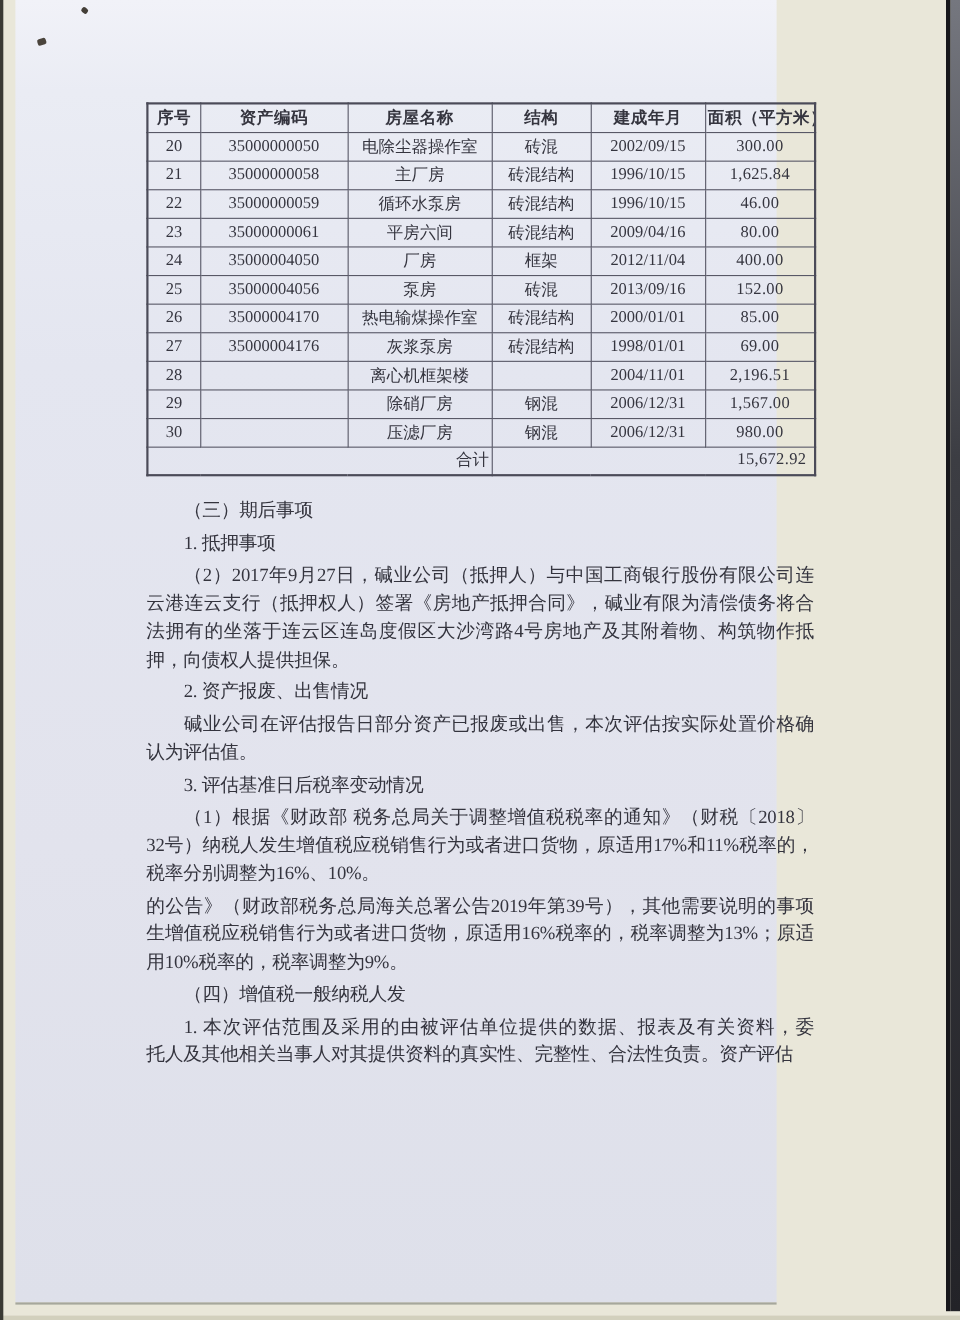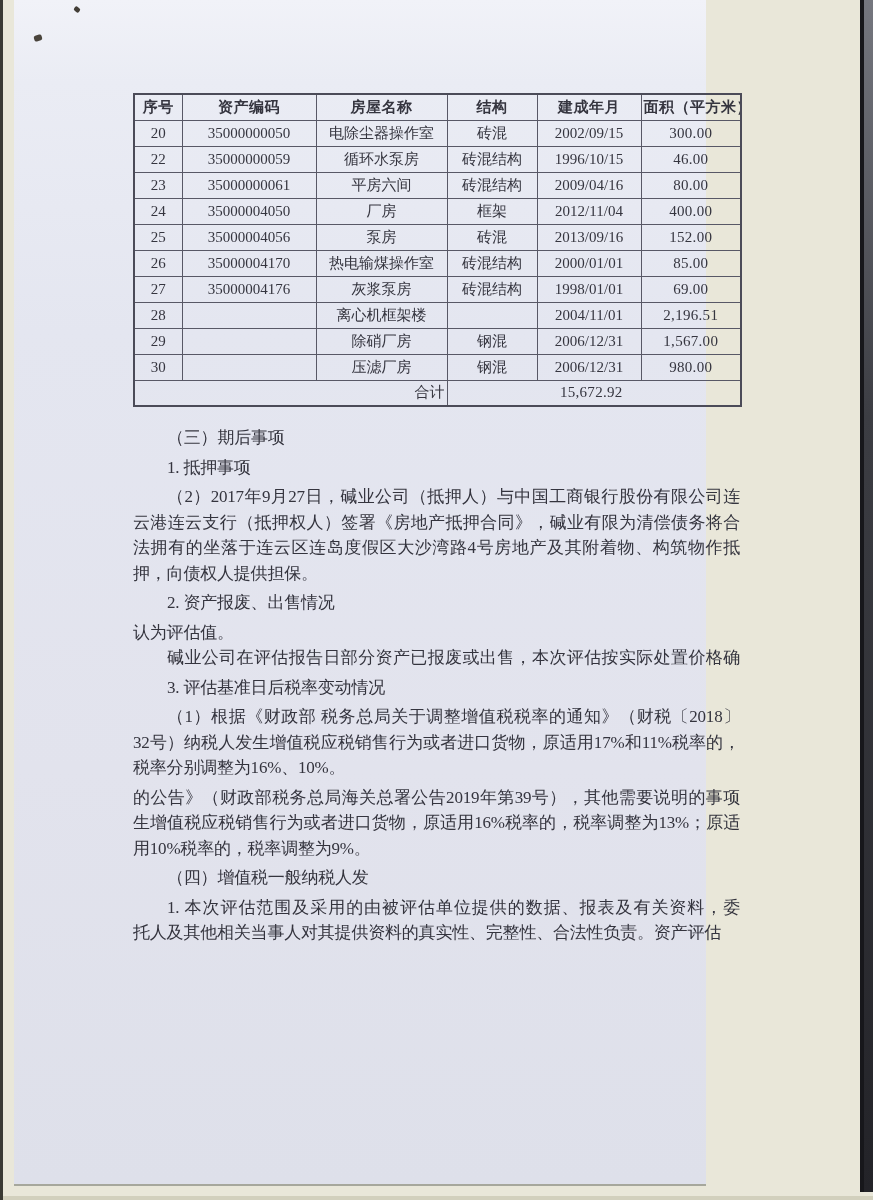--- a/index.html
+++ b/index.html
@@ -48,21 +48,21 @@
     font-size:15px;
     text-align:center;
     padding:0 2px;
     white-space:nowrap;
     overflow:hidden;
     color:#35353f;
   }
   table.assets th { font-weight:bold; letter-spacing:0.5px; }
   table.assets td.cell-area { letter-spacing:0.3px; }
   table.assets tfoot td.total-label { text-align:right; }
-  table.assets tfoot td.total-value { padding-right:7px; letter-spacing:0.3px; }
+  table.assets tfoot td.total-value { text-align:right; padding-right:7px; letter-spacing:0.3px; }
 
   .bodytext {
     margin-top:10px;
     width:607px;
     font-size:17px;
     line-height:25.5px;
     letter-spacing:-0.2px;
     color:#34343e;
   }
   .para { margin-top:4px; }
@@ -106,20 +106,28 @@
       <tbody id="tbody">
           <tr>
             <td>20</td>
             <td>35000000050</td>
             <td>电除尘器操作室</td>
             <td>砖混</td>
             <td>2002/09/15</td>
             <td class="cell-area">300.00</td>
           </tr>
           <tr>
+            <td>21</td>
+            <td>35000000058</td>
+            <td>主厂房</td>
+            <td>砖混结构</td>
+            <td>1996/10/15</td>
+            <td class="cell-area">1,625.84</td>
+          </tr>
+          <tr>
             <td>22</td>
             <td>35000000059</td>
             <td>循环水泵房</td>
             <td>砖混结构</td>
             <td>1996/10/15</td>
             <td class="cell-area">46.00</td>
           </tr>
           <tr>
             <td>23</td>
             <td>35000000061</td>
@@ -203,22 +211,22 @@
         <div class="para">
           <div class="line firstline">（2）2017年9月27日，碱业公司（抵押人）与中国工商银行股份有限公司连</div>
           <div class="line">云港连云支行（抵押权人）签署《房地产抵押合同》，碱业有限为清偿债务将合</div>
           <div class="line">法拥有的坐落于连云区连岛度假区大沙湾路4号房地产及其附着物、构筑物作抵</div>
           <div class="line lastline">押，向债权人提供担保。</div>
         </div>
         <div class="para">
           <div class="line firstline lastline">2. 资产报废、出售情况</div>
         </div>
         <div class="para">
+          <div class="line firstline">碱业公司在评估报告日部分资产已报废或出售，本次评估按实际处置价格确</div>
           <div class="line lastline">认为评估值。</div>
-          <div class="line firstline">碱业公司在评估报告日部分资产已报废或出售，本次评估按实际处置价格确</div>
         </div>
         <div class="para">
           <div class="line firstline lastline">3. 评估基准日后税率变动情况</div>
         </div>
         <div class="para">
           <div class="line firstline">（1）根据《财政部 税务总局关于调整增值税税率的通知》（财税〔2018〕</div>
           <div class="line">32号）纳税人发生增值税应税销售行为或者进口货物，原适用17%和11%税率的，</div>
           <div class="line lastline">税率分别调整为16%、10%。</div>
         </div>
         <div class="para">

